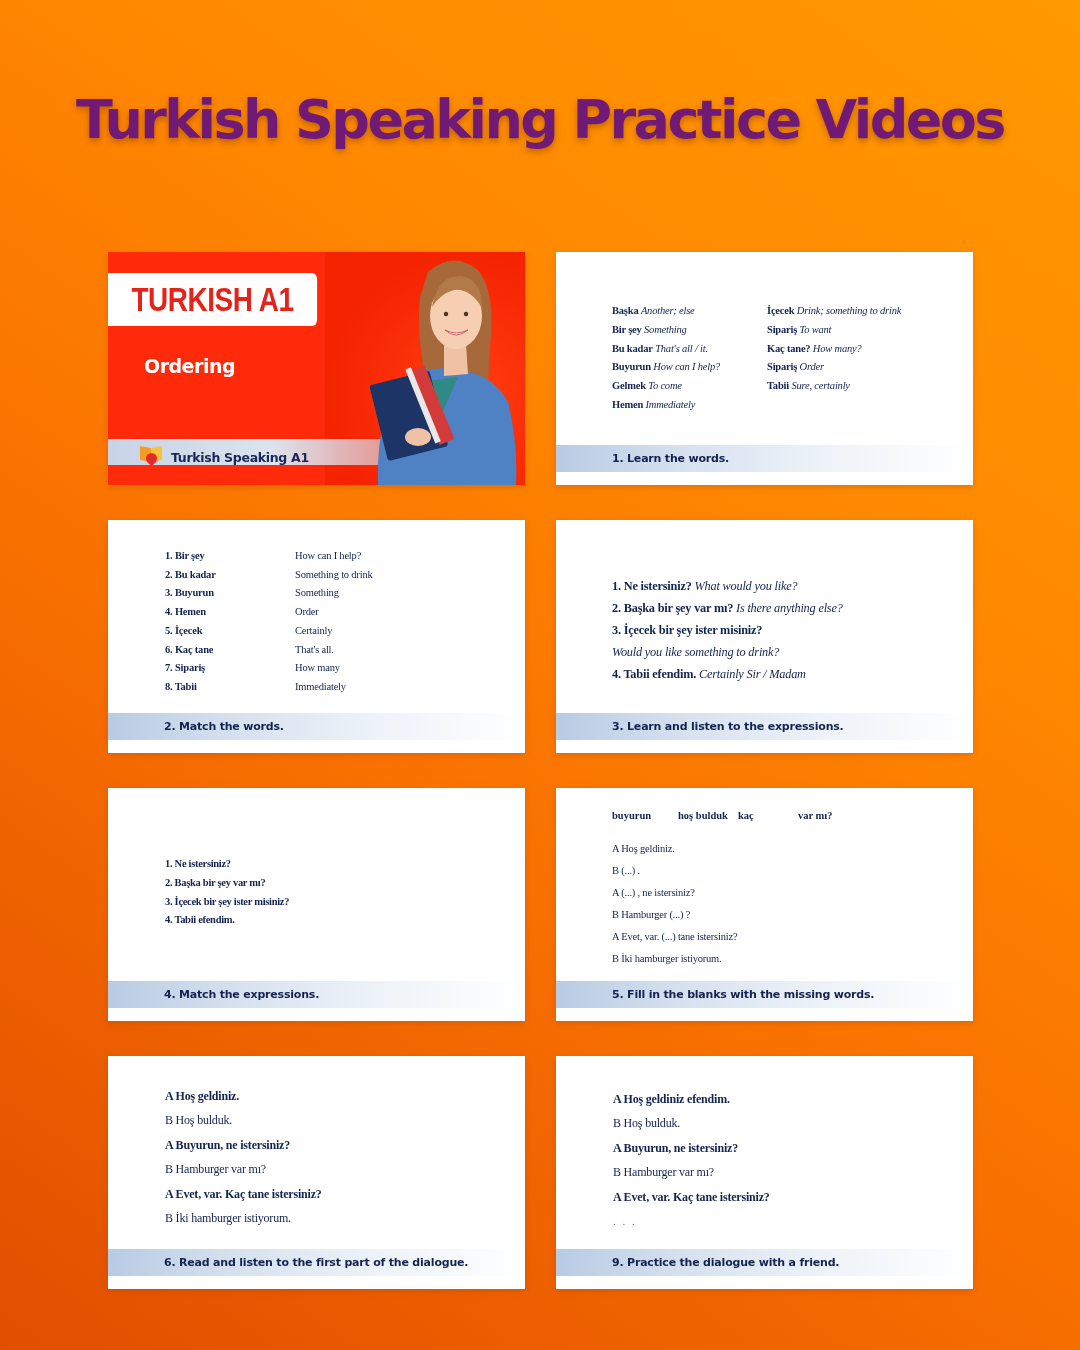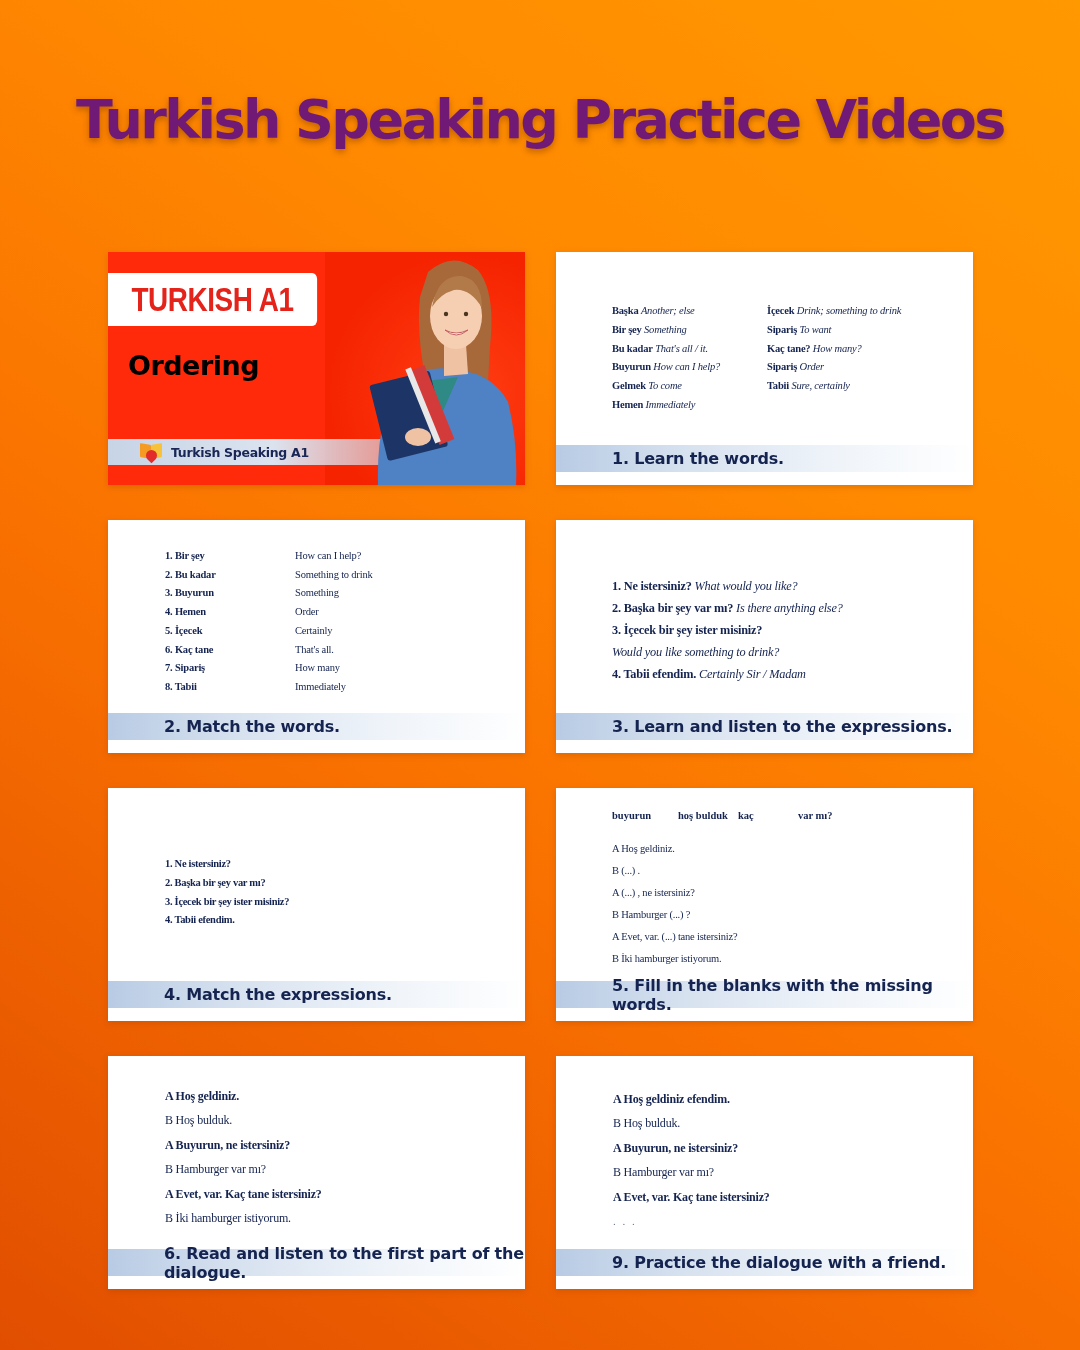--- a/index.html
+++ b/index.html
@@ -31,21 +31,21 @@
   .c3 { left:108px; top:492px; }  .c4 { left:556px; top:492px; }
   .c5 { left:108px; top:760px; }  .c6 { left:556px; top:760px; }
   .c7 { left:108px; top:1028px; } .c8 { left:556px; top:1028px; }
 
   .label-bar {
     position: absolute; left: 0; right: 0; top: 193px; height: 27px;
     background: linear-gradient(90deg, #b8cbe4 0%, #d6e1ef 30%, #eef3f9 65%, rgba(255,255,255,0) 100%);
     display: flex; align-items: center;
     padding-left: 56px;
     font-family: "DejaVu Sans", sans-serif;
-    font-weight: bold; font-size: 16px; color: #14234f;
+    font-weight: bold; font-size: 11px; color: #14234f;
     letter-spacing: -0.2px;
   }
 
   
   .txt { font-family: Liberation Serif, serif; color: #14234f; }
   .b { font-weight: bold; }
   .i { font-style: italic; font-weight: normal; }
 
   
   .thumb { background: #ff2a0a; }
@@ -55,28 +55,28 @@
   }
   .badge {
     position:absolute; left:0; top:21px; width:209px; height:53px;
     background:#fff; border-radius: 0 6px 6px 0;
     display:flex; align-items:center; justify-content:center;
     font-family:"Liberation Sans", sans-serif; font-weight:bold;
     font-size:34px; color:#e4231b; letter-spacing:-0.5px;
     transform: scaleX(0.82); transform-origin: left center; width:255px;
   }
   .thumb-title {
-    position:absolute; left:20px; top:98px; width:220px;
+    position:absolute; left:36px; top:98px; width:220px;
     font-family:"DejaVu Sans", sans-serif; font-weight:bold;
-    font-size:27px; line-height:32px; color:#000000; letter-spacing:-0.5px;
+    font-size:19px; line-height:32px; color:#ffffff; letter-spacing:-0.5px;
   }
   .brand-bar {
     position:absolute; left:0; top:187px; width:300px; height:26px;
     background: linear-gradient(90deg, #c7d4e6 0%, #dbe3ef 55%, rgba(220,205,215,0.6) 100%);
-    display:flex; align-items:center; padding-left:32px;
+    display:flex; align-items:flex-end; padding-left:32px;
   }
   .brand-logo { width:22px; height:20px; position:relative; margin-right:9px; }
   .brand-logo .book-l { position:absolute; left:0; top:2px; width:11px; height:14px; background:#f59a23; transform:skewY(10deg); border-radius:1px; }
   .brand-logo .book-r { position:absolute; left:11px; top:2px; width:11px; height:14px; background:#f7c23a; transform:skewY(-10deg); border-radius:1px; }
   .brand-logo .heart { position:absolute; left:6px; top:8px; width:11px; height:11px; background:#e42b2b; border-radius:50% 50% 50% 0; transform:rotate(-45deg); }
   .brand-name { font-family:"DejaVu Sans", sans-serif; font-weight:bold; font-size:12.5px; color:#1a2656; letter-spacing:-0.3px; }
 
   .person { position:absolute; left:250px; top:0; width:167px; height:233px; }
 
   

